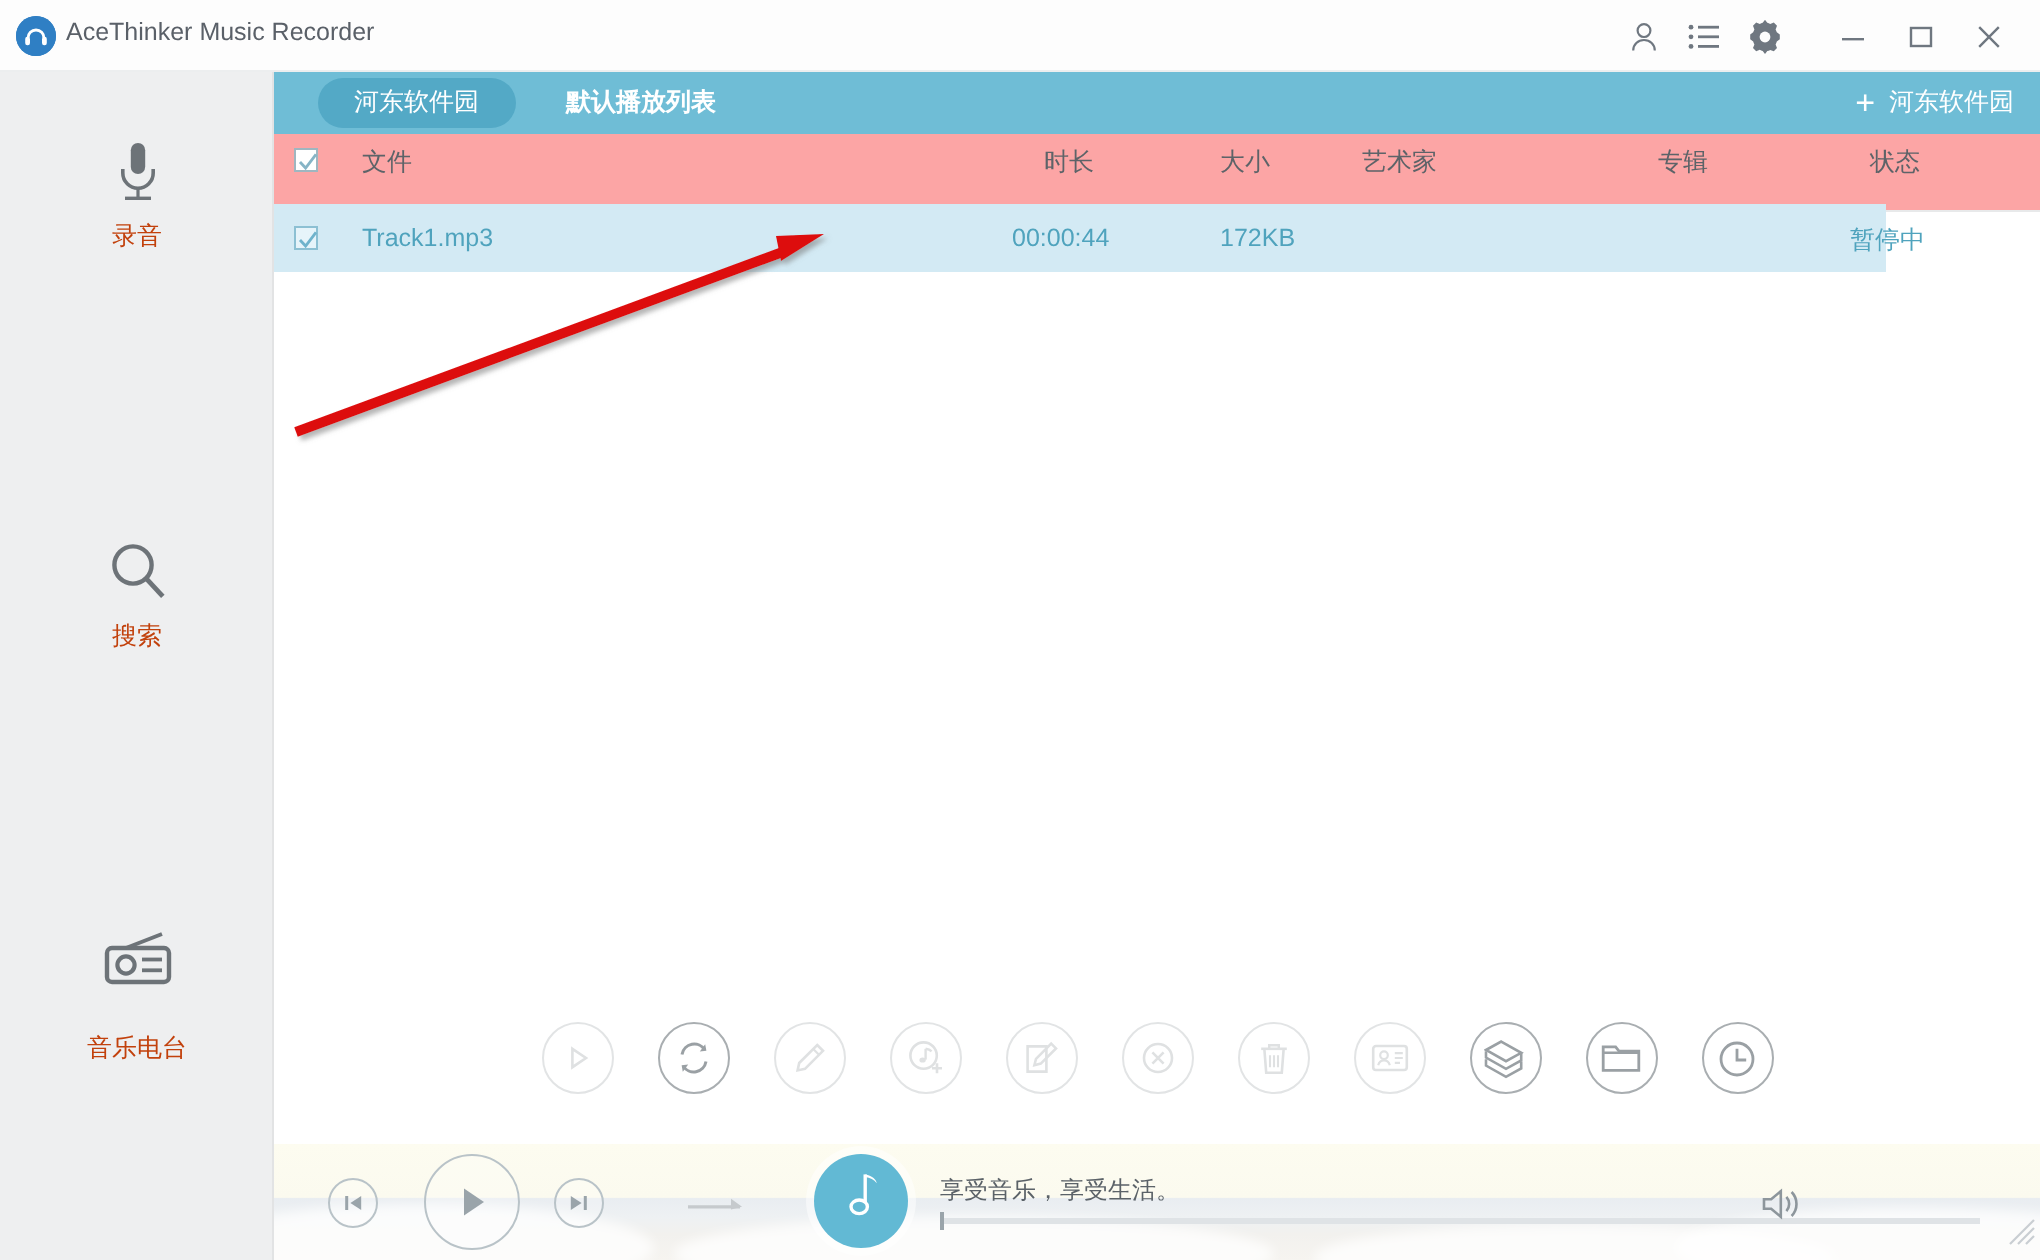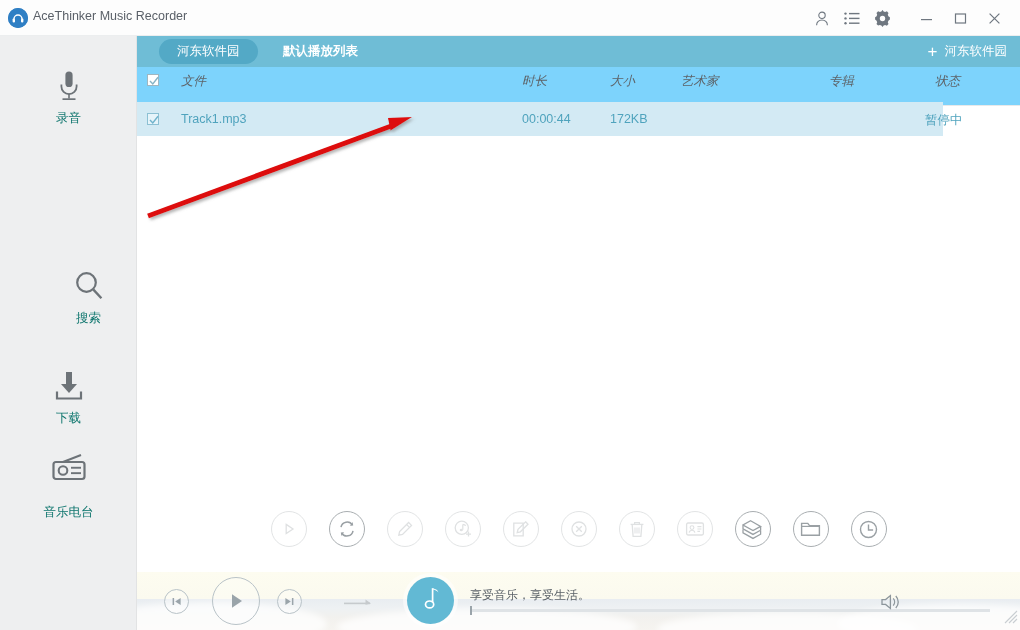--- a/index.html
+++ b/index.html
@@ -47,21 +47,21 @@
 
   
   .sidebar {
     position: absolute; left: 0; top: 36px; width: 137px; height: 594px;
     background: #eeeff0;
     border-right: 1px solid #e2e3e4;
   }
   .side-item {
     position: absolute; left: 0; width: 137px; height: 84px;
     display: flex; flex-direction: column; align-items: center; justify-content: center;
-    color: #0f766e;
+    color: #c2410c;
   }
   .side-item .ico { height: 40px; display: flex; align-items: center; justify-content: center; }
   .side-item .lbl { font-size: 12.5px; margin-top: 4px; }
   .side-item.active {
     background: #62b9d4;
     color: #ffffff;
     border: 3px solid #e00000;
     height: 90px;
   }
 
@@ -83,23 +83,22 @@
   .tab.active { background: #53a9c6; border-radius: 13px; }
   .create-pl {
     position: absolute; right: 13px; top: 3px; height: 25px;
     display: flex; align-items: center; gap: 7px;
     font-size: 12.5px; color: #ffffff; white-space: nowrap;
   }
   .plus-ico { font-size: 17px; line-height: 1; font-weight: 400; }
 
   .tablehead {
     position: absolute; left: 0; top: 31px; width: 883px; height: 39px;
-    background: #7dd3fc;
+    background: #fca5a5;
     border-bottom: 1px solid #e8e9ea;
-    font-style: italic;
   }
   .cell { position: absolute; font-size: 12.5px; white-space: nowrap; }
   .tablehead .cell { top: 6px; color: #5d6368; }
   .chk {
     position: absolute; width: 12px; height: 12px;
     border: 1px solid #9fb6c0; background: #fff;
   }
   .chk svg { position: absolute; left: 0; top: -1px; }
 
   .row {
@@ -258,42 +257,32 @@
           <rect x="9.4" y="1.5" width="7.2" height="15.5" rx="3.6" fill="#6d7378"></rect>
           <path d="M5.4 14.5v2a7.6 7.6 0 0 0 15.2 0v-2" stroke="#6d7378" stroke-width="1.8" fill="none"></path>
           <rect x="12.2" y="23.5" width="1.6" height="5" fill="#6d7378"></rect>
           <rect x="6.5" y="28.3" width="13" height="1.7" fill="#6d7378"></rect>
         </svg>
       </span>
       <span class="lbl">录音</span>
     </div>
 
 
-    <div class="side-item" style="top:218px;margin-left:20px;">
+    <div class="side-item" style="top:218px;">
       <span class="ico">
         <svg width="32" height="32" viewBox="0 0 32 32">
           <circle cx="13.5" cy="12.5" r="9.3" stroke="#6d7378" stroke-width="2.2" fill="none"></circle>
           <path d="M20.4 19.6l8 8.6" stroke="#6d7378" stroke-width="2.4"></path>
         </svg>
       </span>
       <span class="lbl">搜索</span>
     </div>
 
-    <div class="side-item" style="top:318px;">
-      <span class="ico">
-        <svg width="34" height="32" viewBox="0 0 34 32">
-          <rect x="14" y="2" width="6" height="14" fill="#6d7378"></rect>
-          <path d="M9 14l8 9 8-9z" fill="#6d7378"></path>
-          <path d="M5 21.5v7h24v-7" stroke="#6d7378" stroke-width="2.2" fill="none"></path>
-        </svg>
-      </span>
-      <span class="lbl">下载</span>
-    </div>
-
-    <div class="side-item" style="top:406px;gap:12px;">
+
+    <div class="side-item" style="top:418px;gap:12px;">
       <span class="ico">
         <svg width="38" height="32" viewBox="0 0 38 32">
           <rect x="3.5" y="10" width="31" height="17" rx="2.5" stroke="#6d7378" stroke-width="2.2" fill="none"></rect>
           <path d="M13 10L31 3" stroke="#6d7378" stroke-width="2"></path>
           <circle cx="13" cy="18.5" r="4.3" stroke="#6d7378" stroke-width="2.1" fill="none"></circle>
           <rect x="21" y="14.8" width="10" height="1.9" fill="#6d7378"></rect>
           <rect x="21" y="20.2" width="10" height="1.9" fill="#6d7378"></rect>
         </svg>
       </span>
       <span class="lbl">音乐电台</span>
@@ -325,21 +314,21 @@
       <span class="cell" style="left:798px;">状态</span>
     </div>
 
     <div class="row selected" style="top:66px;">
       <span class="chk" style="left:10px; top:11px;">
         <svg width="12" height="14" viewBox="0 0 12 14">
             <path d="M2 7l2.8 3L10 3.2" stroke="#6fb3cc" stroke-width="1.4" fill="none"></path>
           </svg>
       </span>
       <span class="cell" style="left:44px;">Track1.mp3</span>
-      <span class="cell" style="left:385px;text-align:right;">00:00:44</span>
+      <span class="cell" style="left:369px;text-align:right;">00:00:44</span>
       <span class="cell" style="left:473px;">172KB</span>
       <span class="cell" style="left:544px;"></span>
       <span class="cell" style="left:670px;"></span>
       <span class="cell" style="left:788px;">暂停中</span>
     </div>
 
     <div class="actionbar">
 
       <div class="abtn">
         <svg width="18" height="18" viewBox="0 0 18 18">

